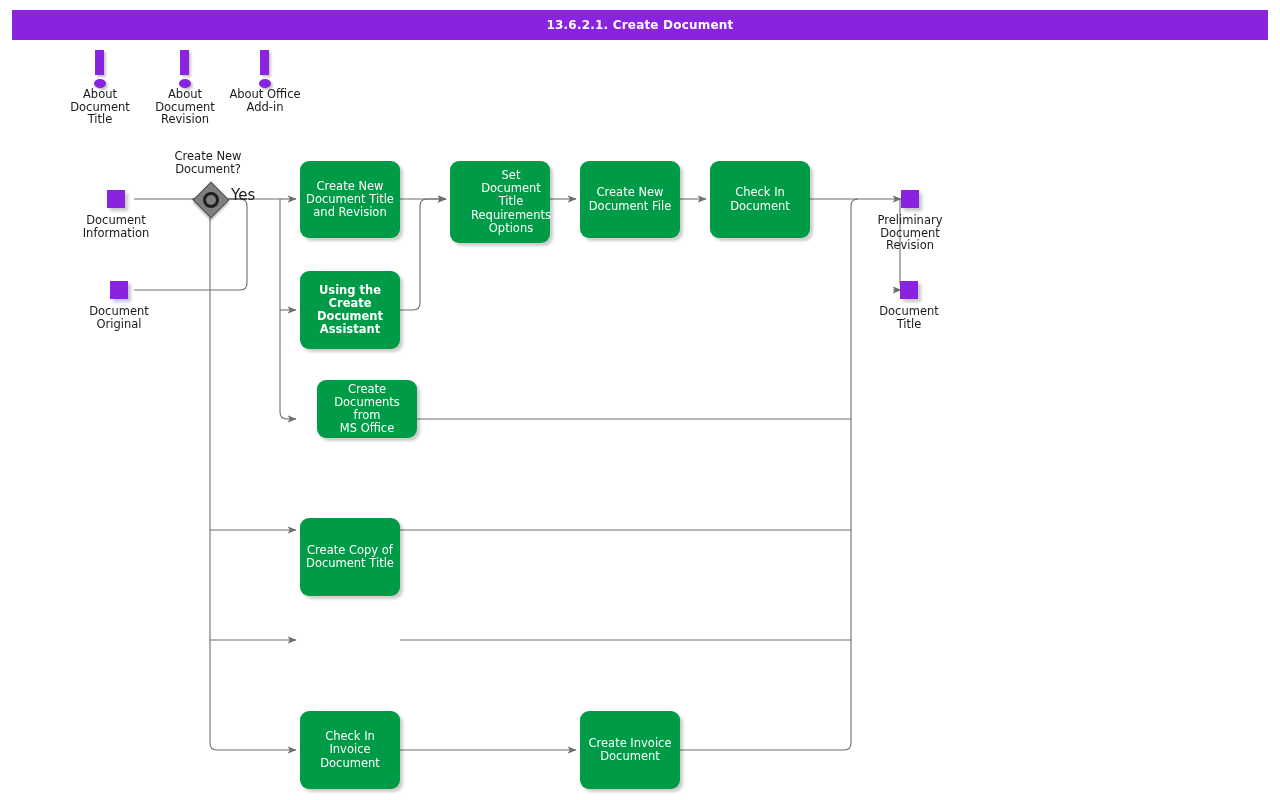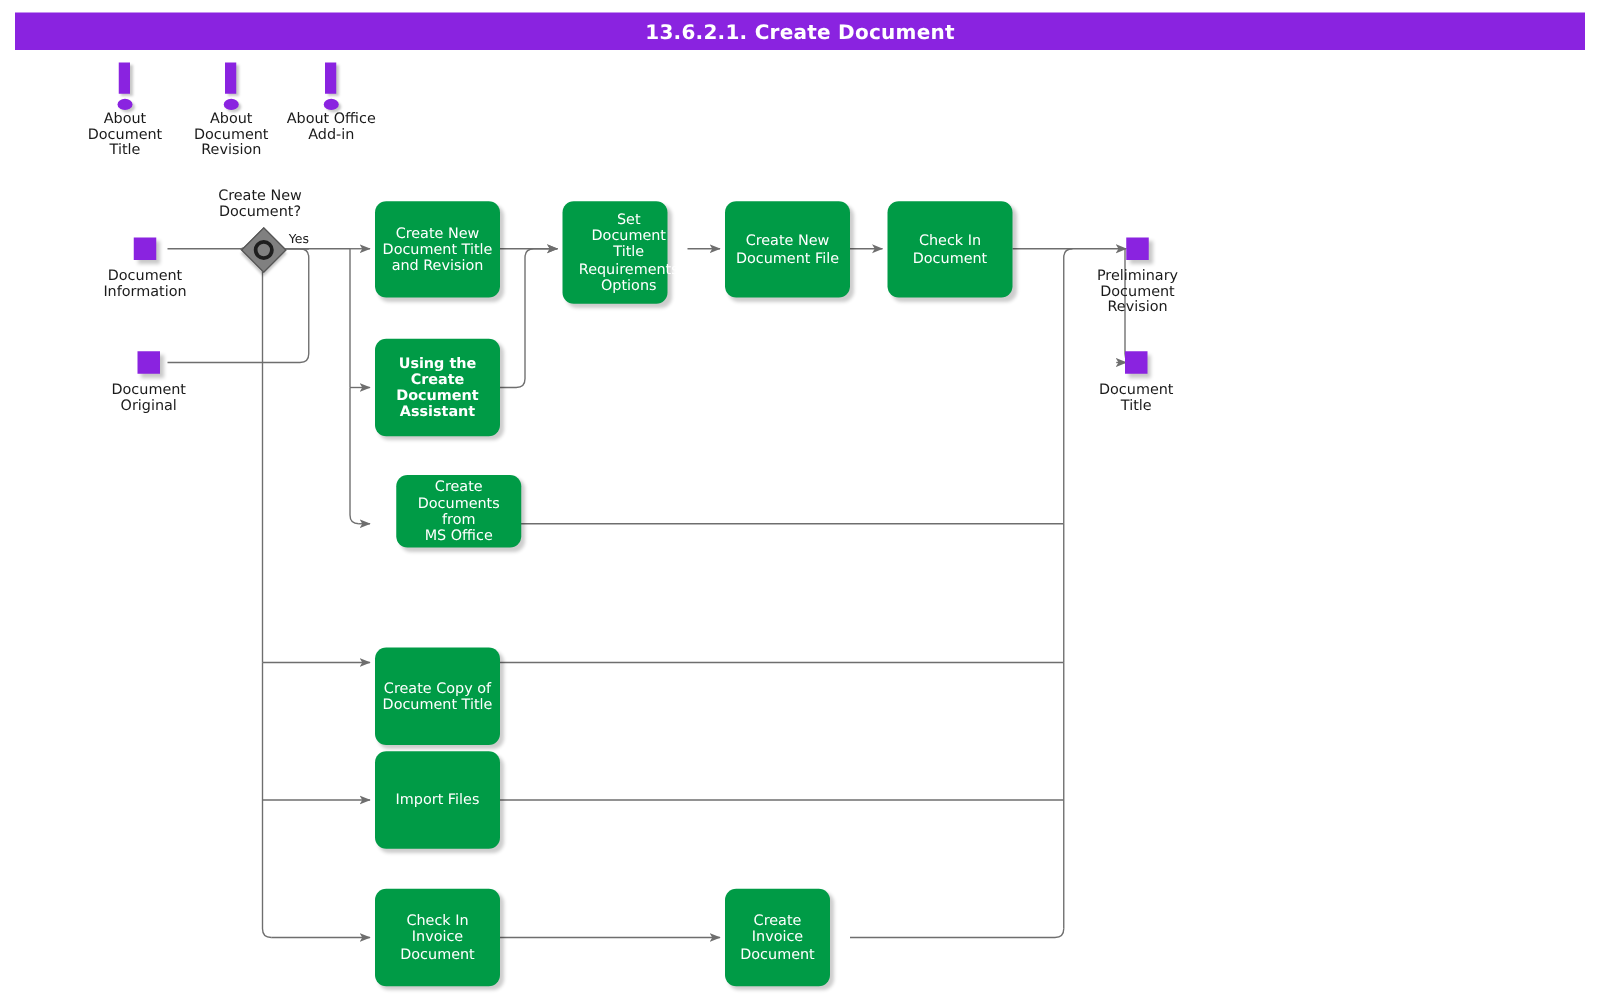--- a/index.html
+++ b/index.html
@@ -2,21 +2,21 @@
 <html><head>
 <meta charset="utf-8">
 <style>
   html,body{margin:0;padding:0;background:#ffffff;}
   body{width:1280px;height:800px;overflow:hidden;
        font-family:"DejaVu Sans","Liberation Sans",sans-serif;}
   #stage{position:relative;width:1280px;height:800px;}
 
   
   .titlebar{position:absolute;left:12px;top:10px;width:1256px;height:30px;
-            background:#8A23E0;color:#ffffff;font-size:16px;font-weight:bold;
+            background:#8A23E0;color:#ffffff;font-size:12px;font-weight:bold;
             display:flex;align-items:center;justify-content:center;letter-spacing:.2px;}
 
   
   svg.wires{position:absolute;left:0;top:0;width:1280px;height:800px;}
 
   
   .note{position:absolute;text-align:center;width:110px;padding-left:45px;}
   .note .bang{position:relative;height:38px;}
   .note .bar{position:absolute;left:50%;top:0;margin-left:-5px;width:9px;height:25px;
              background:#8A23E0;box-shadow:2px 2px 2px rgba(0,0,0,.22);}
@@ -41,21 +41,21 @@
 
   
   .decision{position:absolute;width:34px;height:34px;}
   .decision .dia{position:absolute;left:0;top:0;width:24px;height:24px;margin:5px;
                  background:#808080;border:1px solid #555;transform:rotate(45deg);
                  box-shadow:2px 2px 2px rgba(0,0,0,.22);}
   .decision .ring{position:absolute;left:50%;top:50%;margin:-7px 0 0 -7px;
                   width:10px;height:10px;border:3px solid #1e1e1e;border-radius:50%;}
   .dlabel{position:absolute;text-align:center;font-size:11.5px;line-height:12.6px;
           color:#1a1a1a;white-space:pre-line;}
-  .elabel{position:absolute;font-size:10px;color:#1a1a1a;}
+  .elabel{position:absolute;font-size:15px;color:#1a1a1a;}
 </style>
 </head>
 <body>
 
 <div id="stage">
 
   <div class="titlebar">13.6.2.1. Create Document</div>
 
   <svg class="wires" viewBox="0 0 1280 800" xmlns="http://www.w3.org/2000/svg">
     <defs>
@@ -153,21 +153,21 @@
   <div class="decision" style="left:193px;top:182px;">
     <div class="dia"></div>
     <div class="ring"></div>
   </div>
   <div class="elabel" style="left:231px;top:186px;">Yes</div>
 
   <div class="proc" style="left:300px;top:161px;width:100px;height:77px;">Create New
 Document Title
 and Revision</div>
 
-  <div class="proc" style="left:450px;top:161px;width:84px;height:82px;padding-left:28px;">Set Document
+  <div class="proc" style="left:450px;top:161px;width:100px;height:82px;padding-left:28px;">Set Document
 Title
 Requirements
 Options</div>
 
   <div class="proc" style="left:580px;top:161px;width:100px;height:77px;">Create New
 Document File</div>
 
   <div class="proc" style="left:710px;top:161px;width:100px;height:77px;">Check In
 Document</div>
 
@@ -175,27 +175,26 @@
 Document
 Assistant</div>
 
   <div class="proc" style="left:317px;top:380px;width:100px;height:58px;">Create
 Documents from
 MS Office</div>
 
   <div class="proc" style="left:300px;top:518px;width:100px;height:78px;">Create Copy of
 Document Title</div>
 
-  <div class="proc" style="left:300px;top:601px;width:100px;height:78px;">Import Files</div>
 
   <div class="proc" style="left:300px;top:711px;width:100px;height:78px;">Check In
 Invoice
 Document</div>
 
-  <div class="proc" style="left:580px;top:711px;width:84px;height:78px;">Create Invoice
+  <div class="proc" style="left:580px;top:711px;width:100px;height:78px;">Create Invoice
 Document</div>
 
   <div class="datanode" style="left:910px;top:190px;width:0;height:0;">
     <div class="sq"></div>
     <div class="cap">Preliminary
 Document
 Revision</div>
   </div>
   <div class="datanode" style="left:909px;top:281px;width:0;height:0;">
     <div class="sq"></div>

